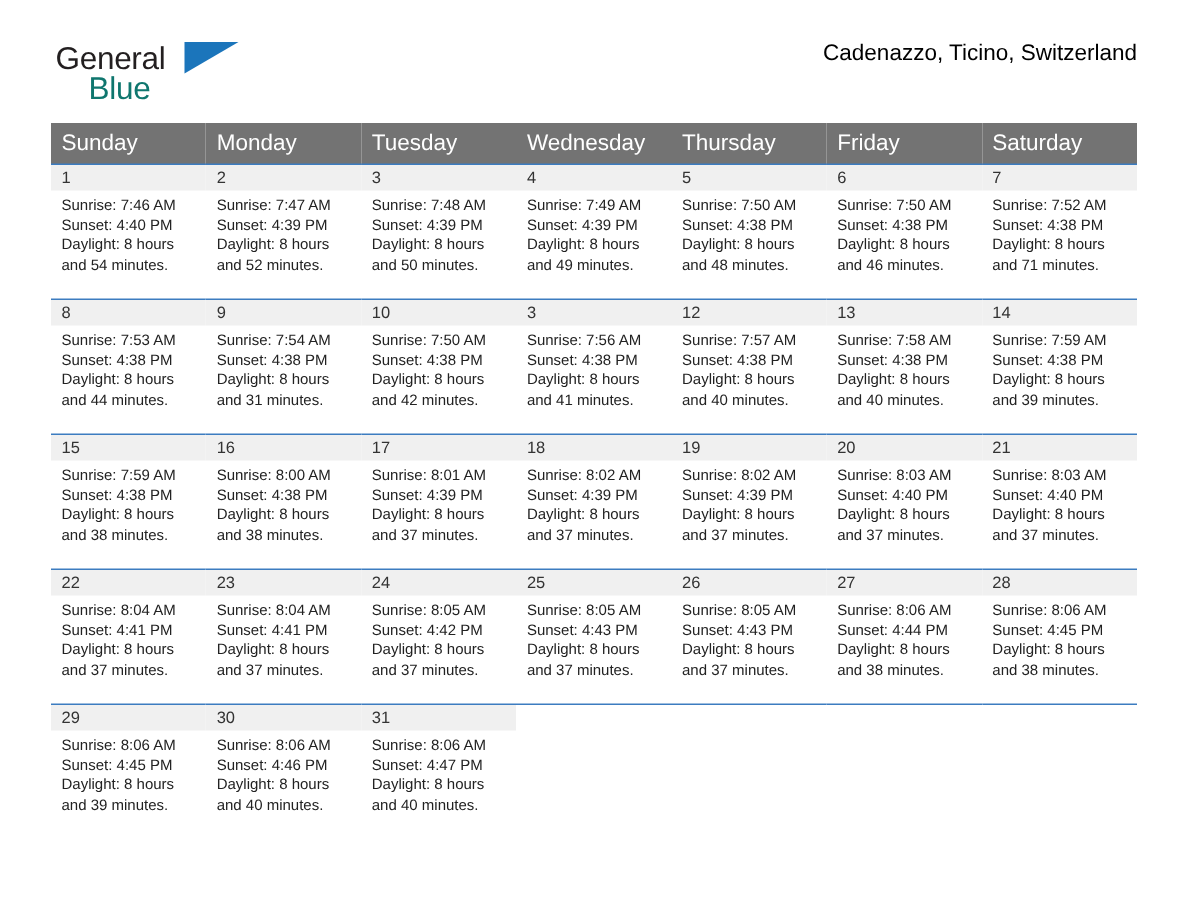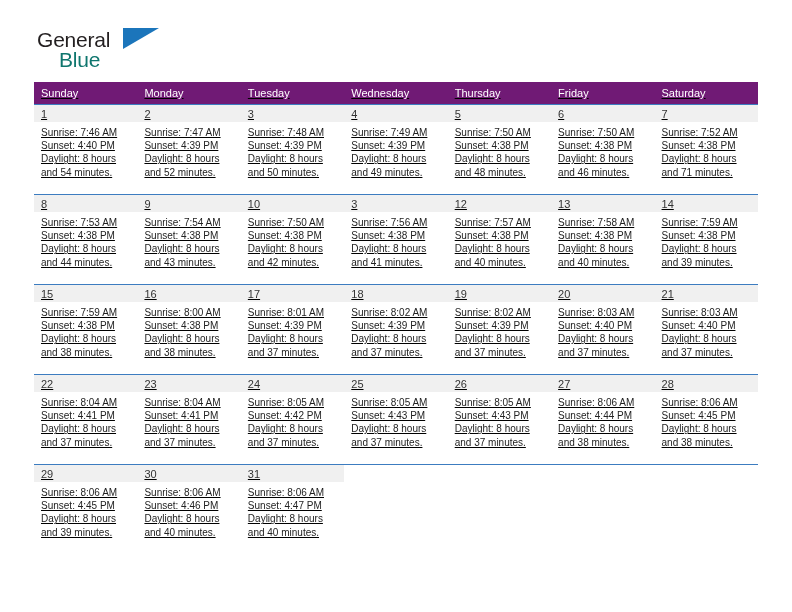--- a/index.html
+++ b/index.html
@@ -13,21 +13,20 @@
     height: 612px;
     font-family: "Liberation Sans", sans-serif;
     color: #000000;
     overflow: hidden;
   }
   .page {
     position: relative;
     width: 792px;
     height: 612px;
     padding: 0 34px;
-    text-decoration: underline;
   }
 
   
   .header {
     display: flex;
     align-items: flex-start;
     justify-content: space-between;
     height: 72px;
     padding-top: 22px;
   }
@@ -84,23 +83,23 @@
   }
 
   
   .calendar {
     margin-top: 10px;
     width: 724px;
     border-collapse: collapse;
     table-layout: fixed;
   }
   .calendar th {
-    background: #701a75;
+    background: #737373;
     color: #ffffff;
-    font-size: 11px;
+    font-size: 15px;
     font-weight: normal;
     text-align: left;
     padding: 5px 0 5px 7px;
     height: 20px;
     border: none;
   }
   .calendar td {
     vertical-align: top;
     padding: 0;
     border: none;
@@ -138,20 +137,21 @@
 
   <div class="header">
 
     <div class="logo">
       <span class="logo-general">General</span>
       <span class="logo-triangle"></span>
       <span class="logo-blue">Blue</span>
     </div>
 
     <div class="title-block">
+      <div class="cal-subtitle">Cadenazzo, Ticino, Switzerland</div>
     </div>
 
   </div>
 
   <table class="calendar">
     <thead>
       <tr>
         <th>Sunday</th>
         <th>Monday</th>
         <th>Tuesday</th>
@@ -253,21 +253,21 @@
               </div>
             </div>
           </td>
           <td>
             <div class="daycell">
               <div class="daynum-band">9</div>
               <div class="details">
                 <div>Sunrise: 7:54 AM</div>
                 <div>Sunset: 4:38 PM</div>
                 <div>Daylight: 8 hours</div>
-                <div>and 43 minutes.</div>
+                <div>and 31 minutes.</div>
               </div>
             </div>
           </td>
           <td>
             <div class="daycell">
               <div class="daynum-band">10</div>
               <div class="details">
                 <div>Sunrise: 7:50 AM</div>
                 <div>Sunset: 4:38 PM</div>
                 <div>Daylight: 8 hours</div>

